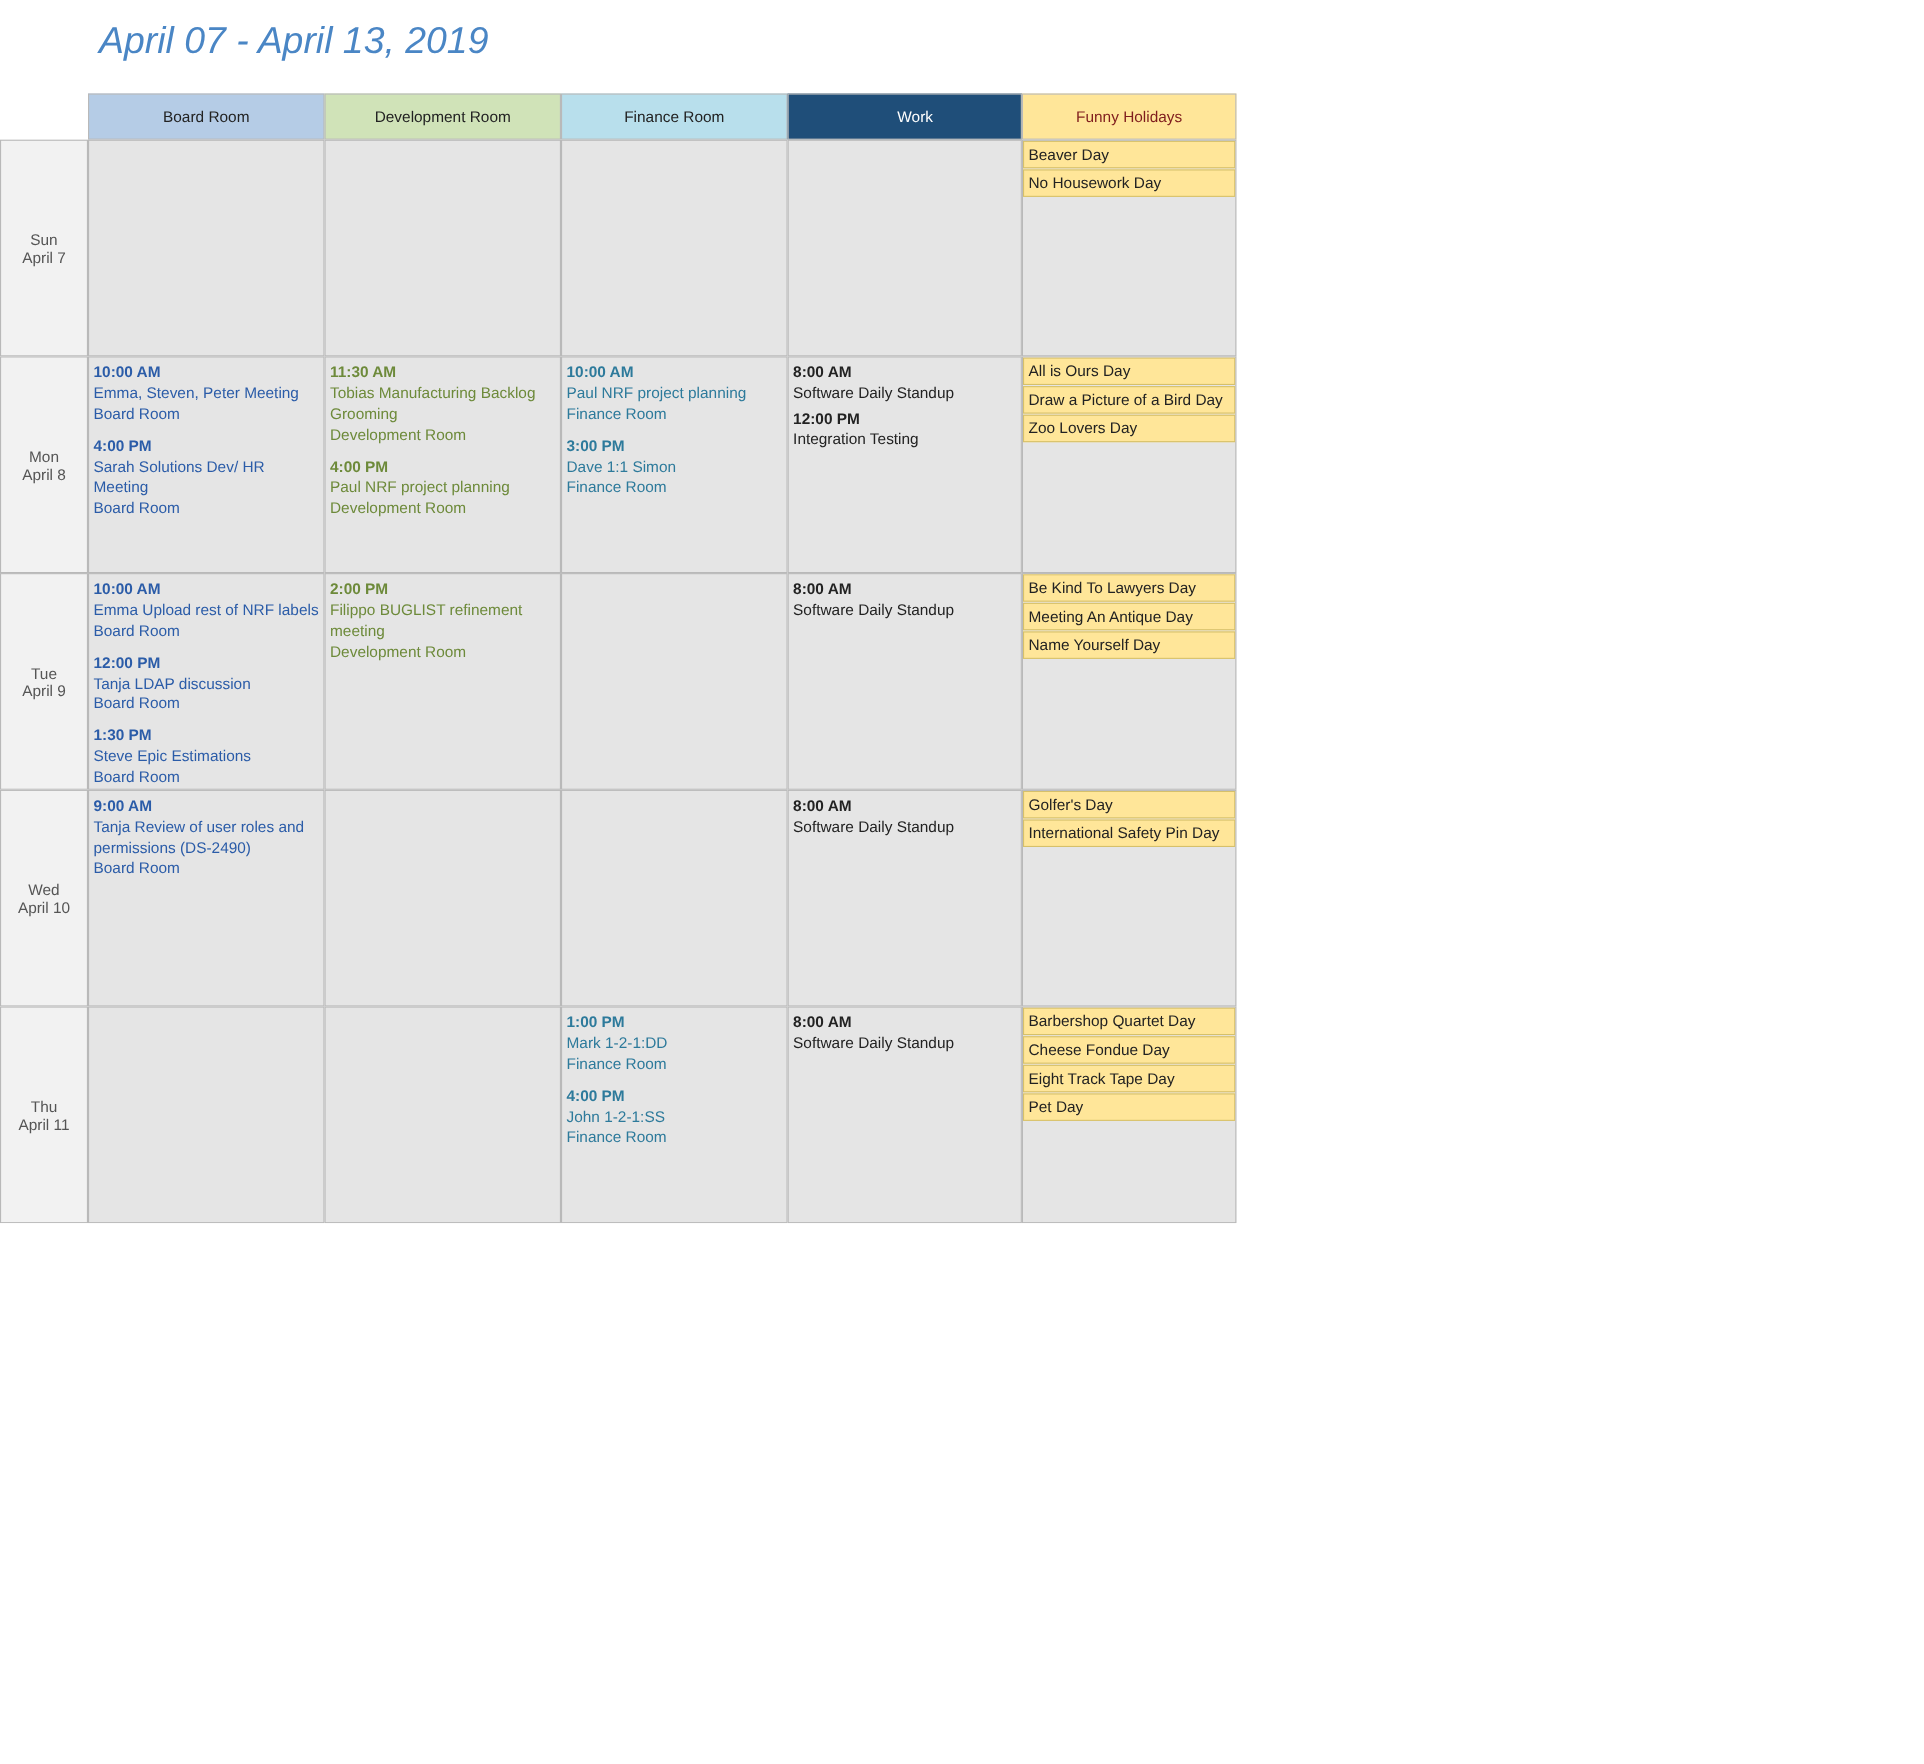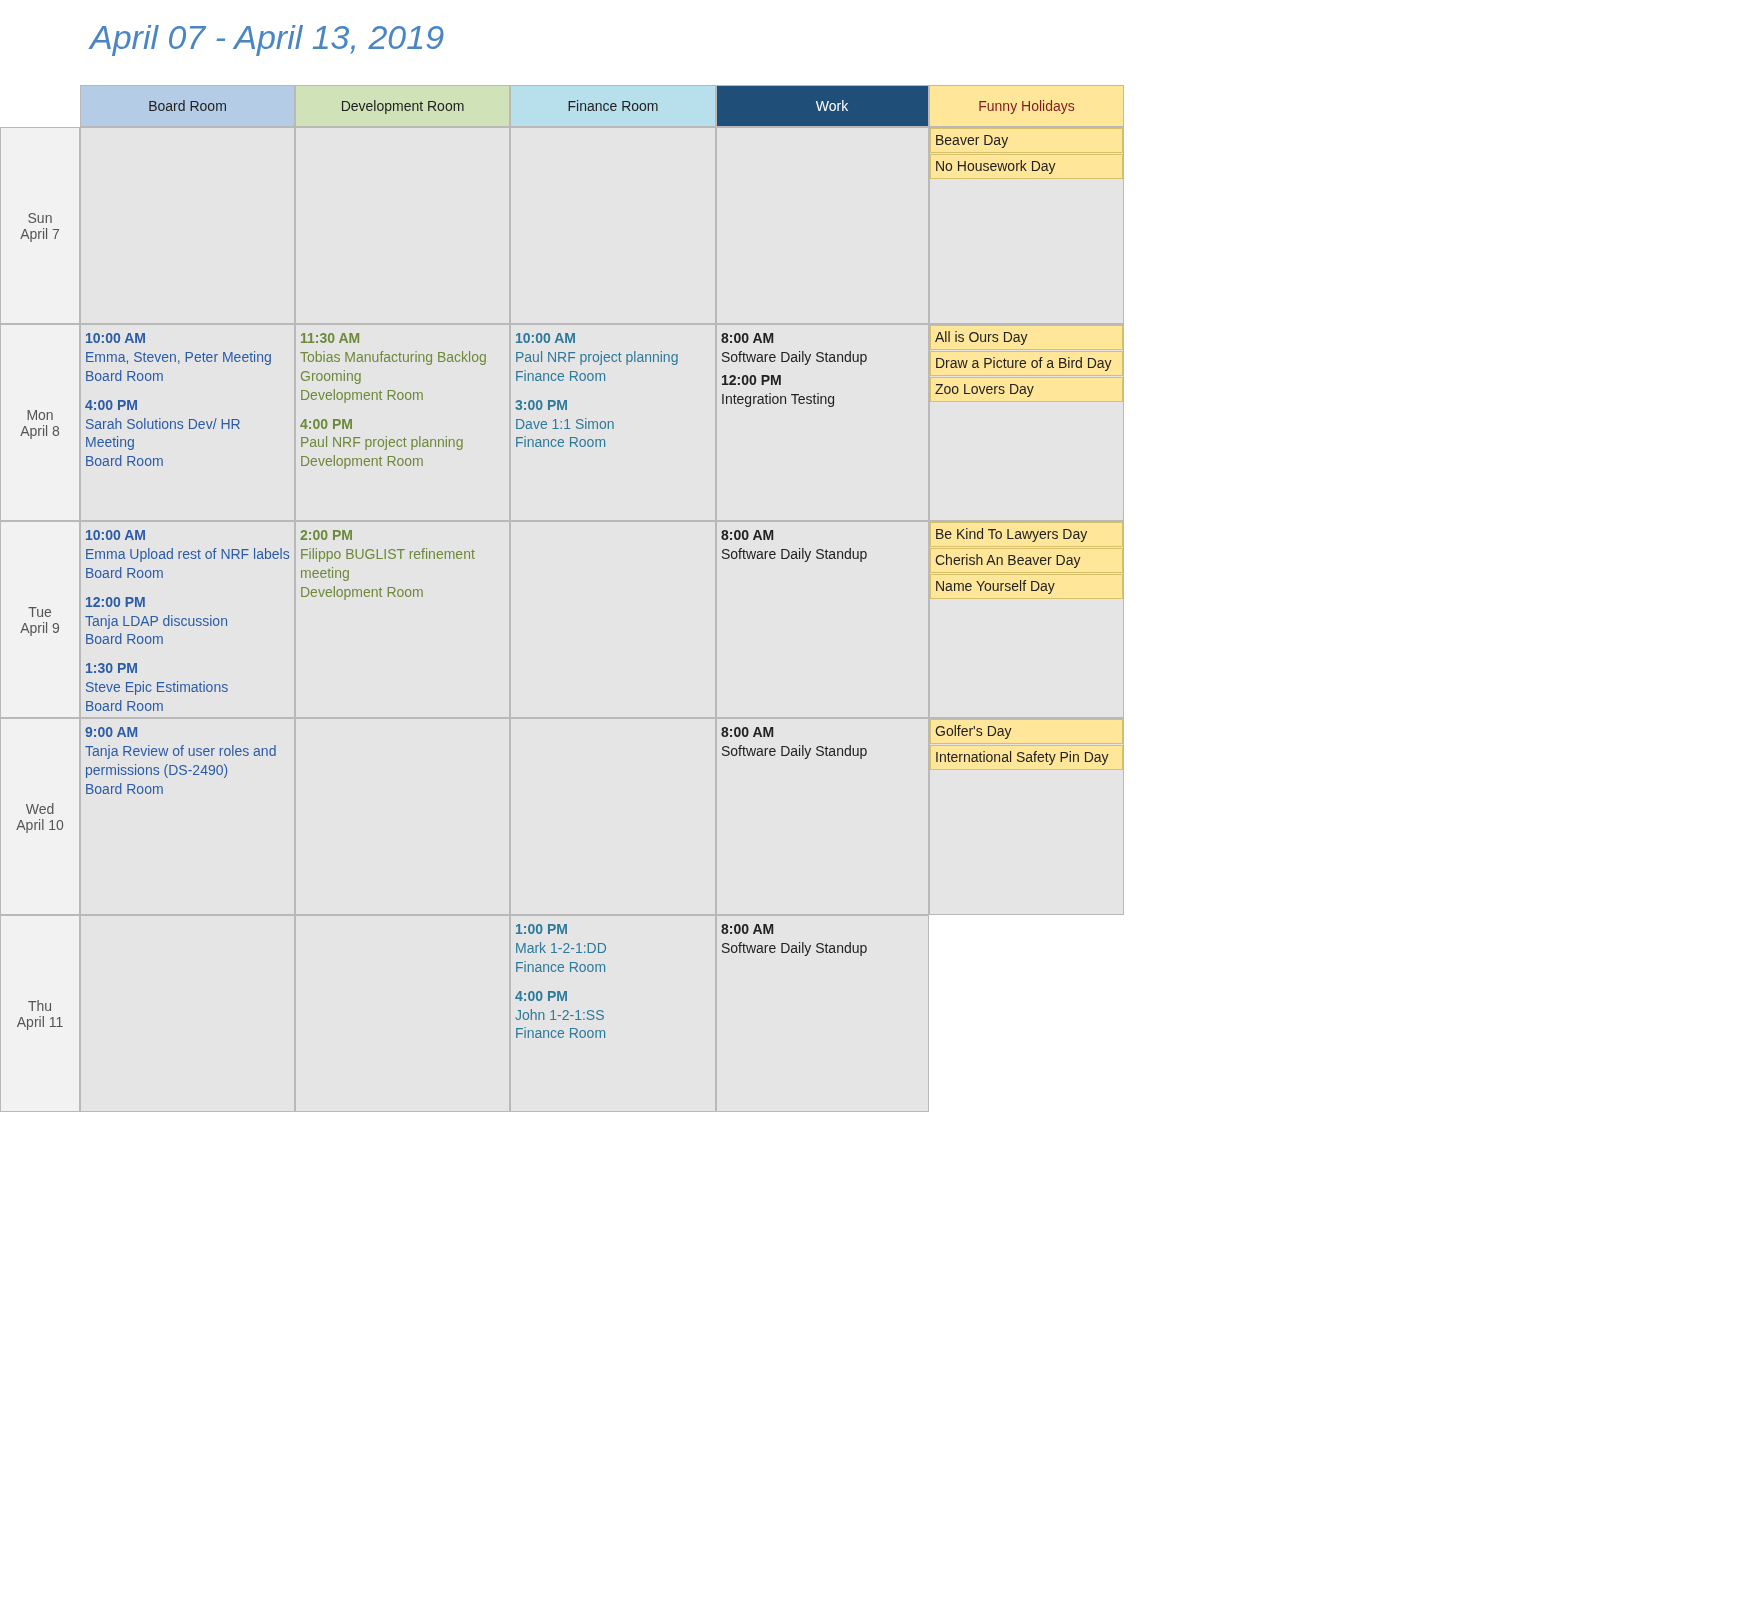--- a/index.html
+++ b/index.html
@@ -182,21 +182,21 @@
     </div>
     <div class="cell c-fin"></div>
     <div class="cell c-work">
       <div class="evt">
         <div class="time">8:00 AM</div>
         <div class="txt">Software Daily Standup</div>
       </div>
     </div>
     <div class="cell c-funny">
       <div class="holiday">Be Kind To Lawyers Day</div>
-      <div class="holiday">Cherish An Beaver Day</div>
+      <div class="holiday">Meeting An Antique Day</div>
       <div class="holiday">Name Yourself Day</div>
     </div>
     <div class="daycell">
       <div>Wed</div>
       <div>April 10</div>
     </div>
     <div class="cell c-board">
       <div class="evt">
         <div class="time">9:00 AM</div>
         <div class="txt">Tanja Review of user roles and permissions (DS-2490)</div>
@@ -232,13 +232,19 @@
         <div class="txt">John 1-2-1:SS</div>
         <div class="txt">Finance Room</div>
       </div>
     </div>
     <div class="cell c-work">
       <div class="evt">
         <div class="time">8:00 AM</div>
         <div class="txt">Software Daily Standup</div>
       </div>
     </div>
+    <div class="cell c-funny">
+      <div class="holiday">Barbershop Quartet Day</div>
+      <div class="holiday">Cheese Fondue Day</div>
+      <div class="holiday">Eight Track Tape Day</div>
+      <div class="holiday">Pet Day</div>
+    </div>
   </div>
 
 </body></html>

